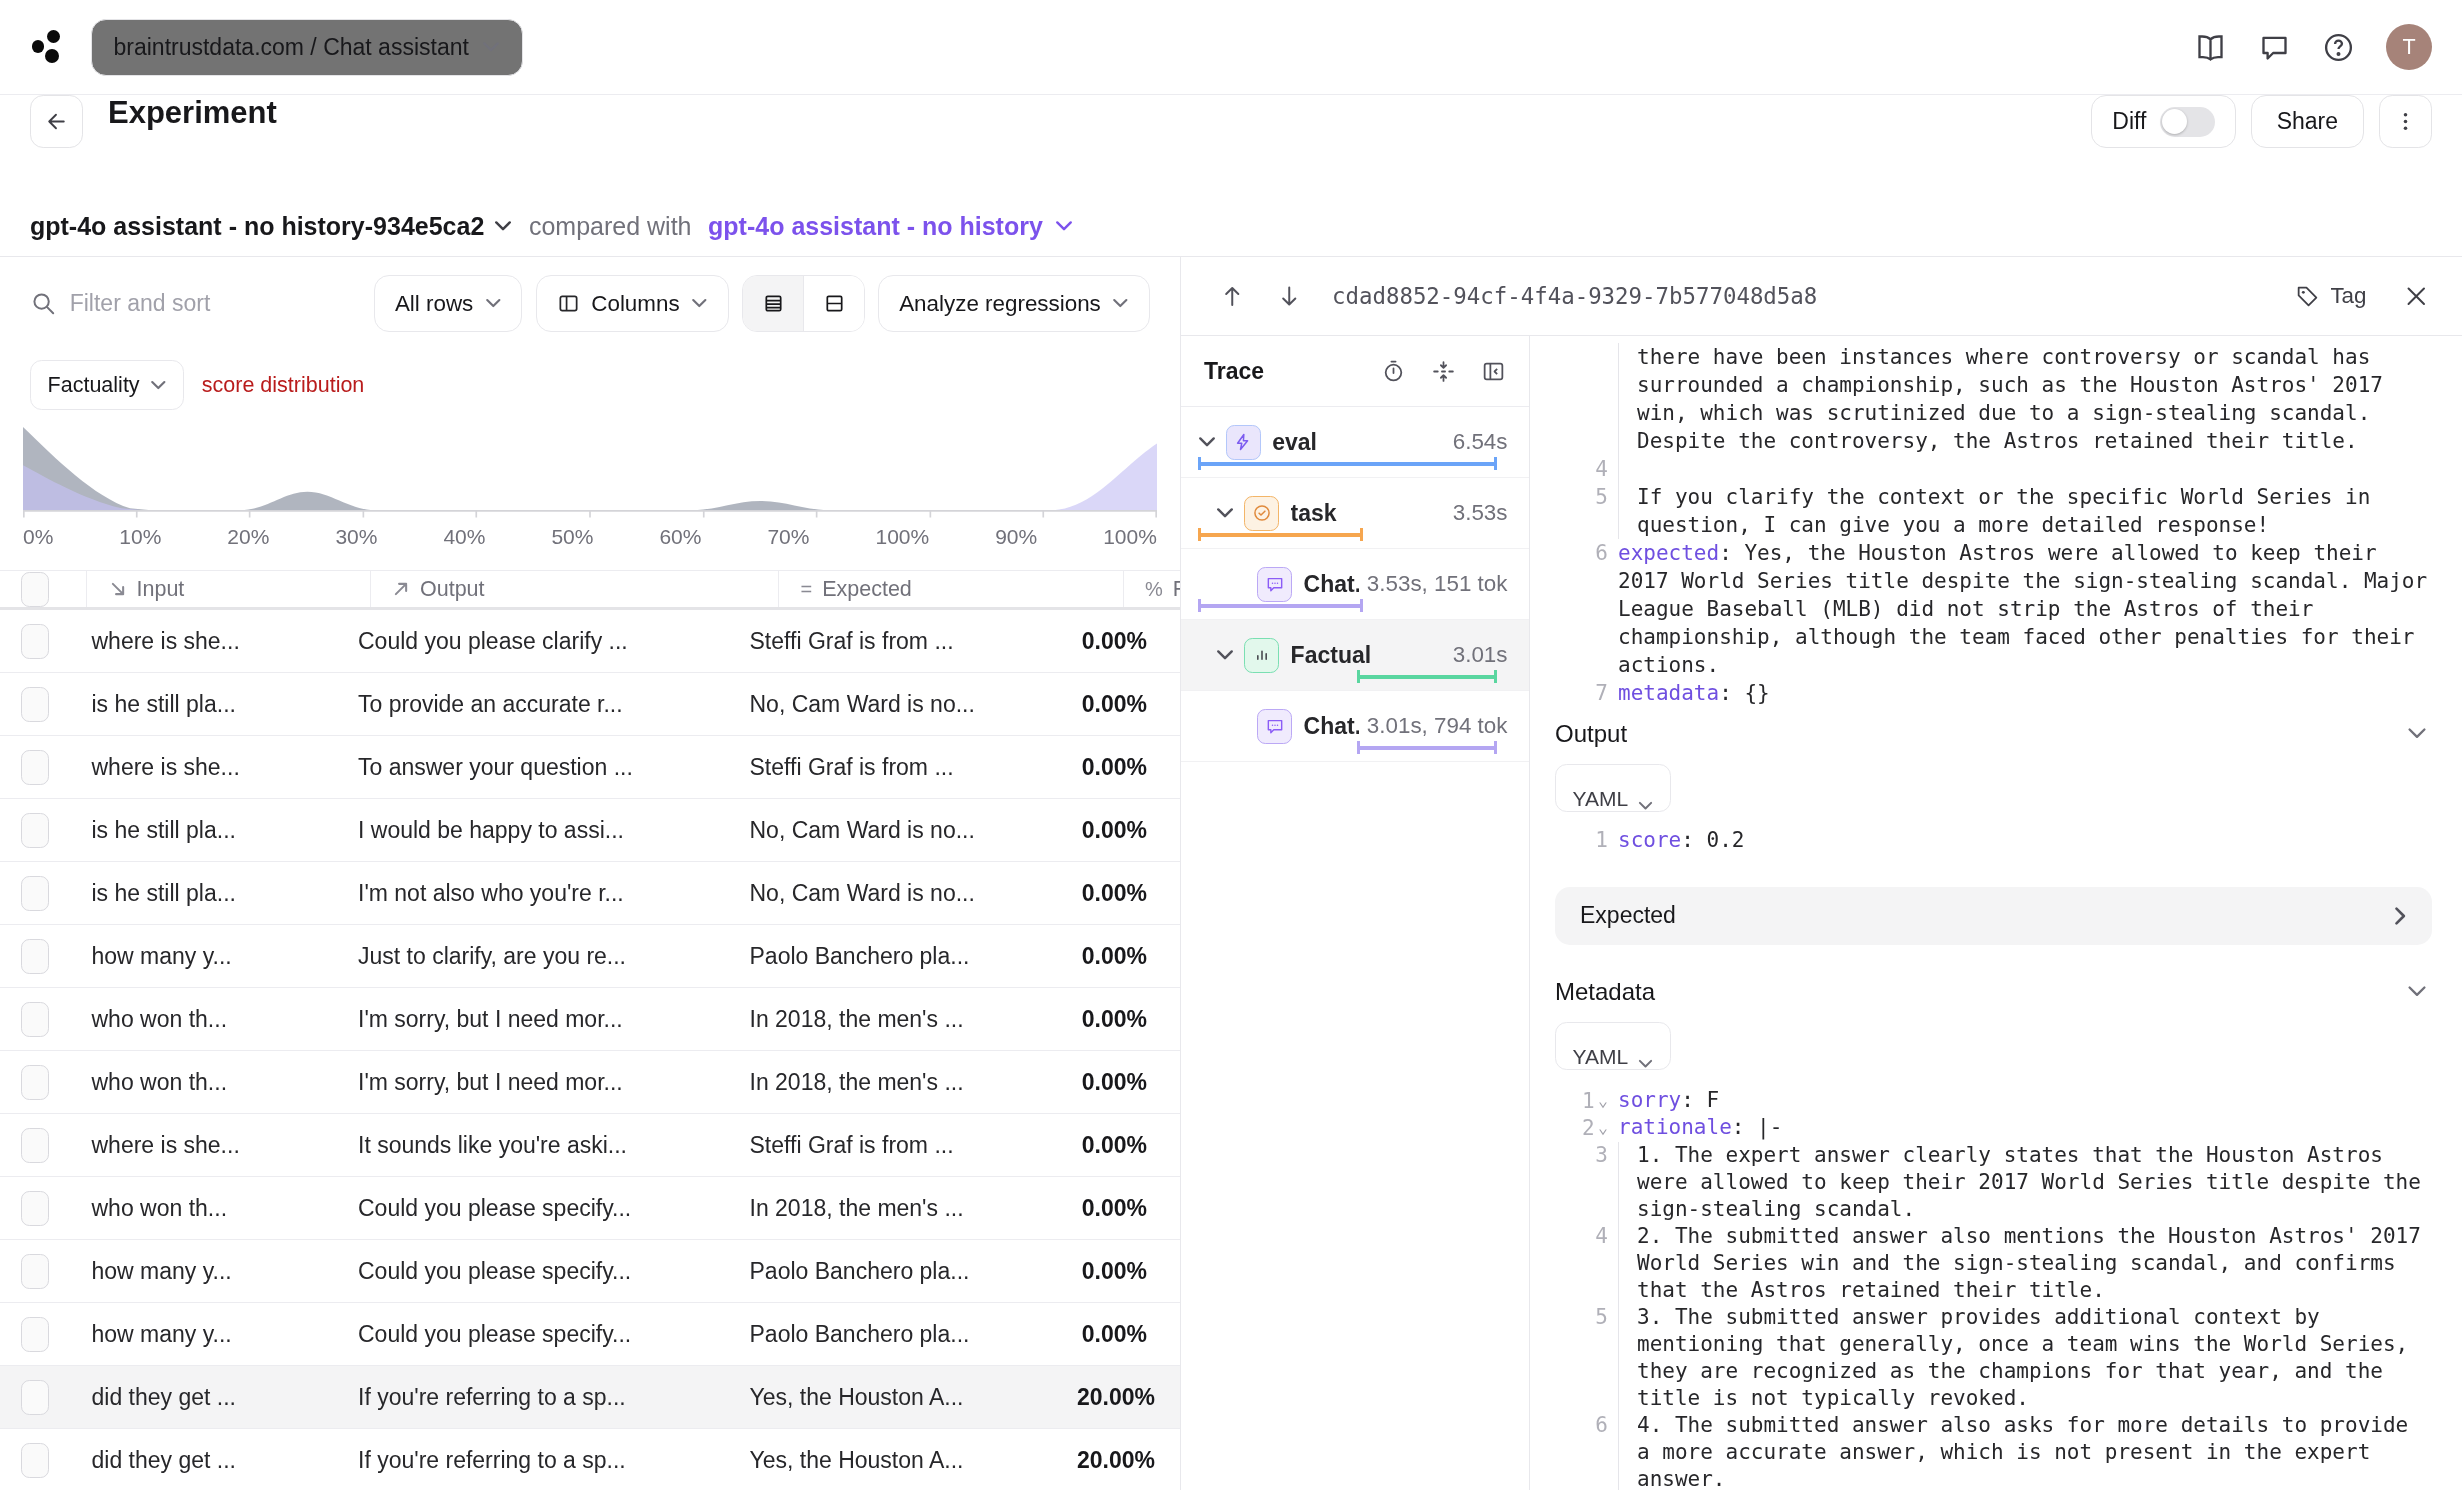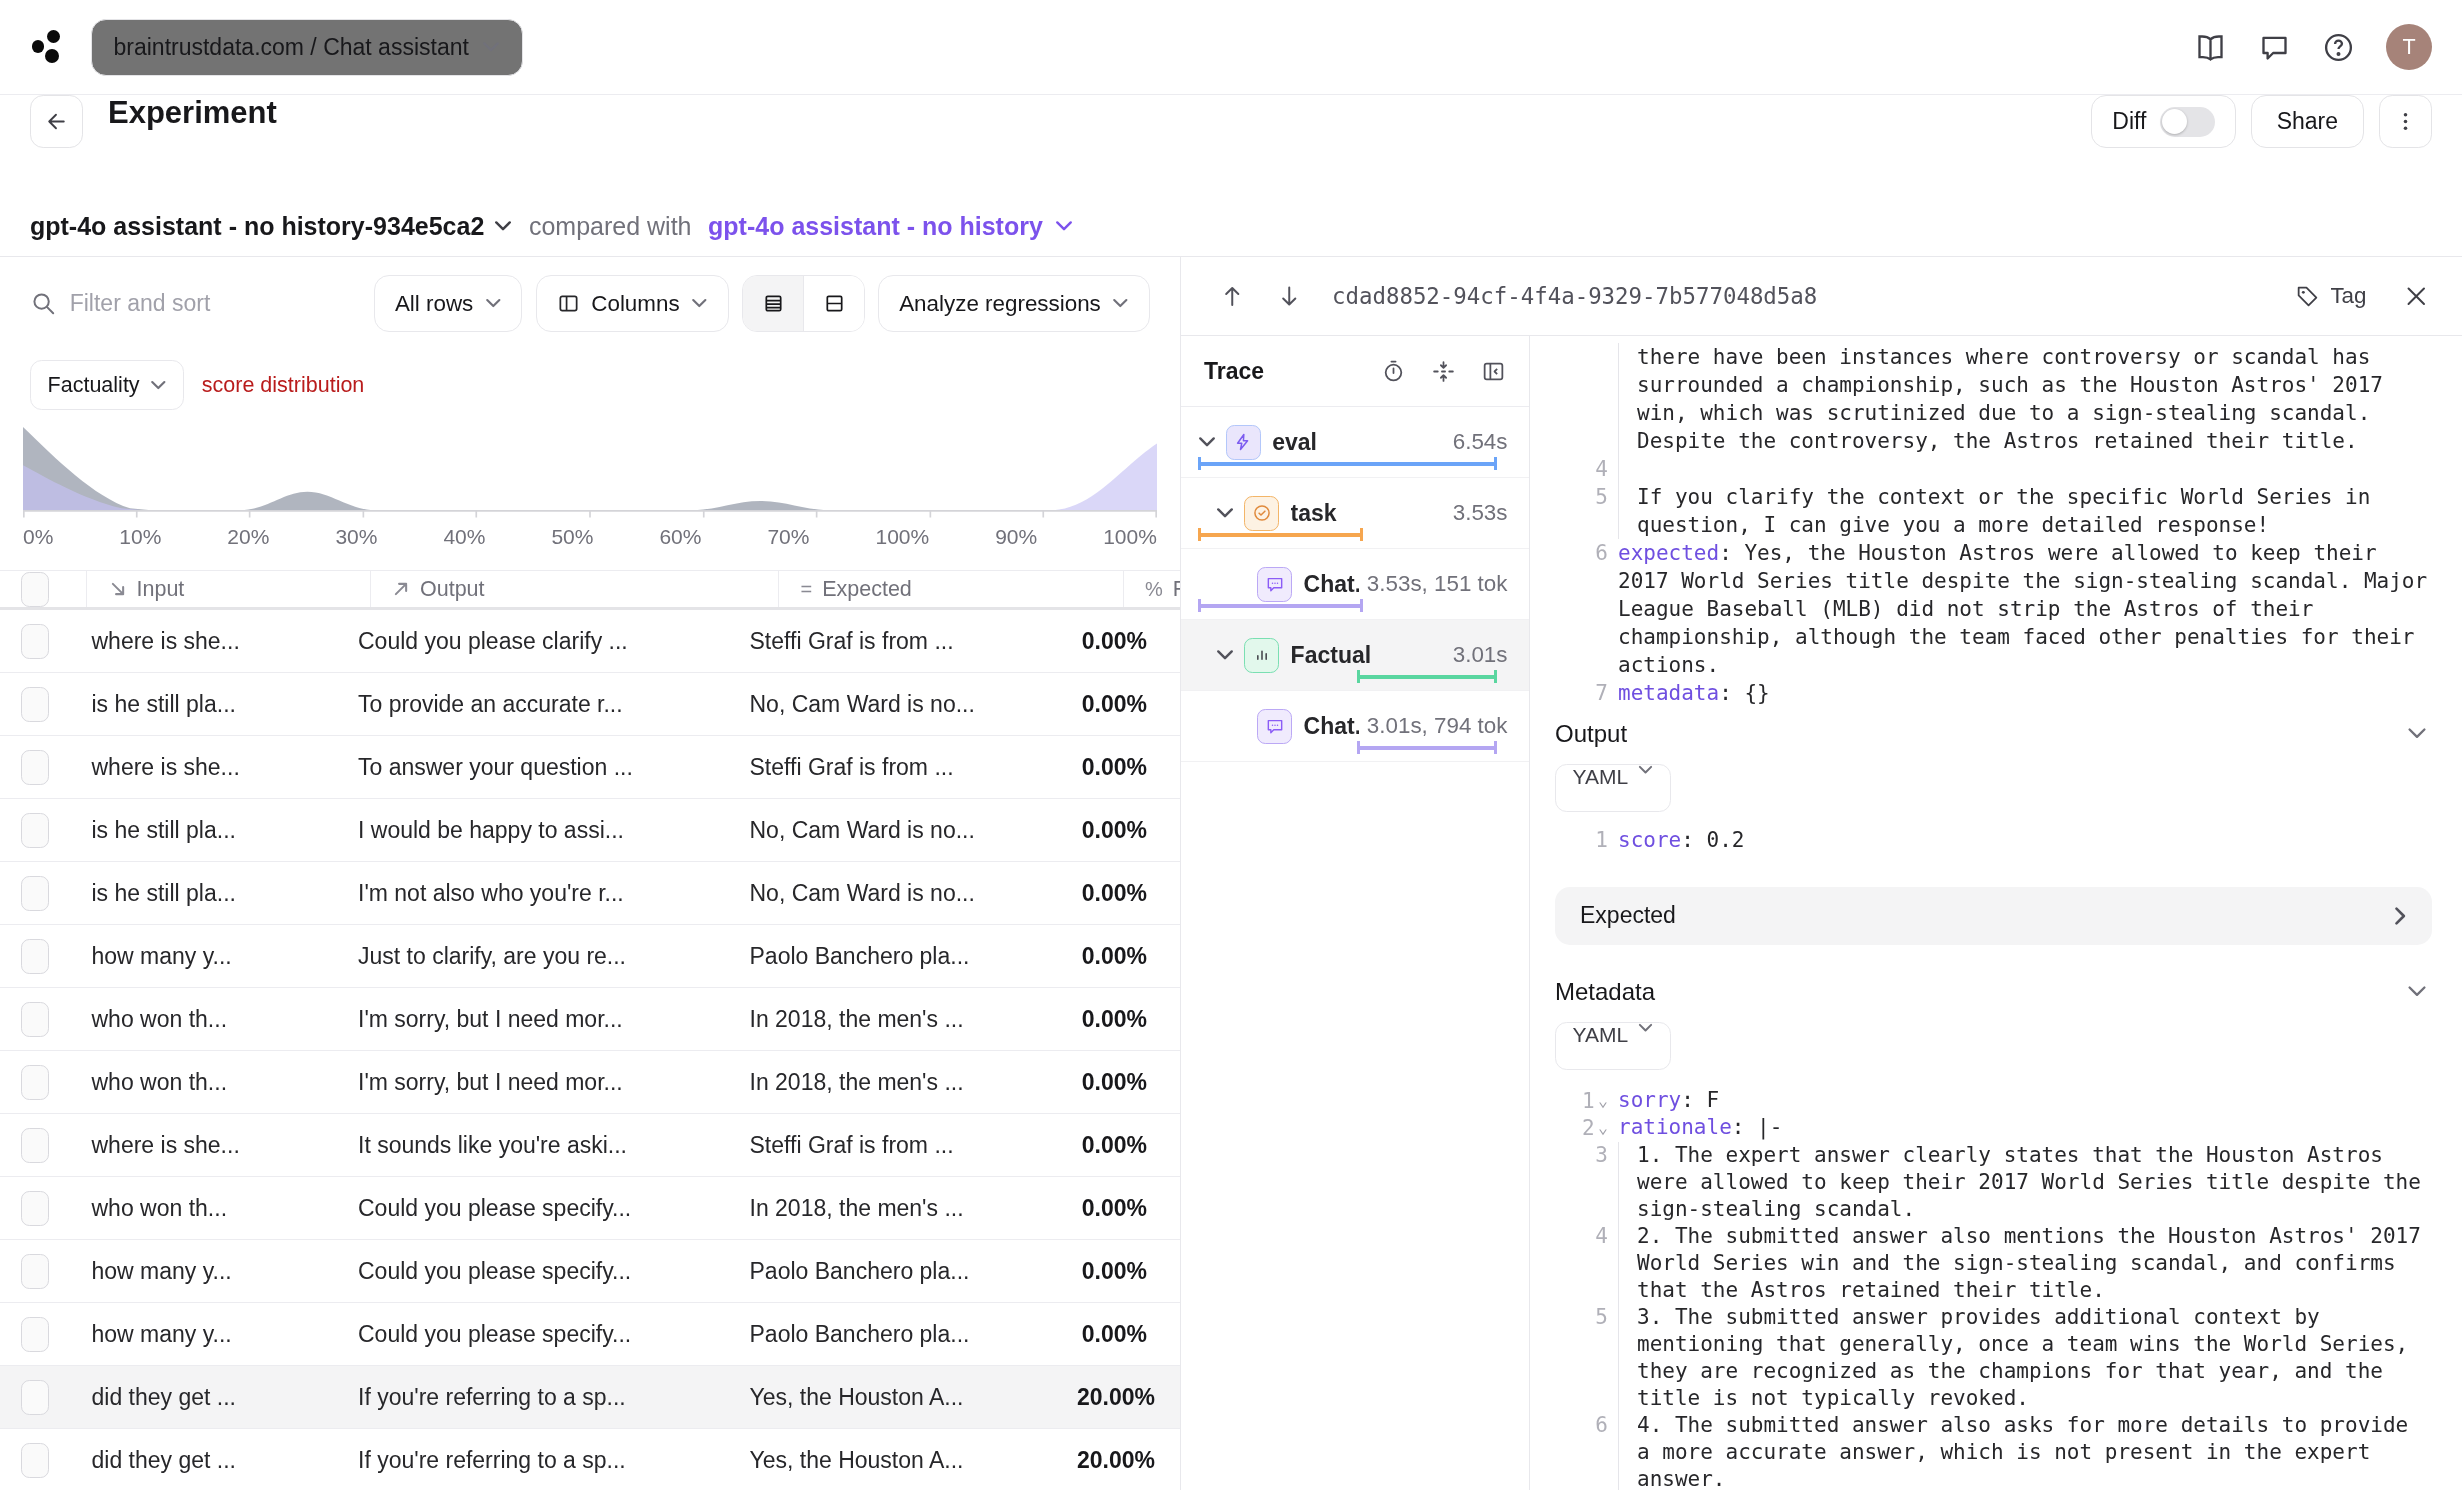--- a/index.html
+++ b/index.html
@@ -109,21 +109,21 @@
   .codeblock.tight{line-height:27px;}
   .cline{display:flex;}
   .ln{width:53px;flex:none;text-align:right;color:#b0b0b8;padding-right:5px;white-space:nowrap;}
   .fold{display:none;font-size:16.6px;color:#a1a1aa;margin-left:3.3px;vertical-align:1.7px;}
   .cline.has-fold .fold{display:inline;}
   .ct{flex:1;margin-left:5px;overflow-wrap:break-word;min-width:0;}
   .cline.ind .ct{border-left:1.7px solid #e5e5ea;padding-left:18px;}
   .k{color:#6f4fe0;}
   .sec-head{display:flex;align-items:center;margin-top:13.2px;font-size:24px;color:#18181b;}
   .sec-head .chev{margin-left:auto;margin-right:5px;color:#71717a;}
-  .yaml-btn{display:inline-flex;align-items:flex-start;gap:10px;height:46px;border:1.7px solid #e8e8ec;border-radius:11.6px;padding:0 16.6px;font-size:21px;color:#3f3f46;margin-top:16.6px;background:#fff;}
+  .yaml-btn{display:inline-flex;align-items:flex-end;gap:10px;height:46px;border:1.7px solid #e8e8ec;border-radius:11.6px;padding:0 16.6px;font-size:21px;color:#3f3f46;margin-top:16.6px;background:#fff;}
   .outblock{margin-top:13.2px;}
   .expected-bar{margin-top:33px;background:#f4f4f5;border-radius:15px;height:58px;display:flex;align-items:center;padding:0 25px;font-size:23px;color:#18181b;}
   .expected-bar .chev{margin-left:auto;color:#52525b;}
   .mt-head{margin-top:33px;}
   .metablock{margin-top:16.6px;}
 </style>
 </head>
 <body>
 
 <div class="topnav">

